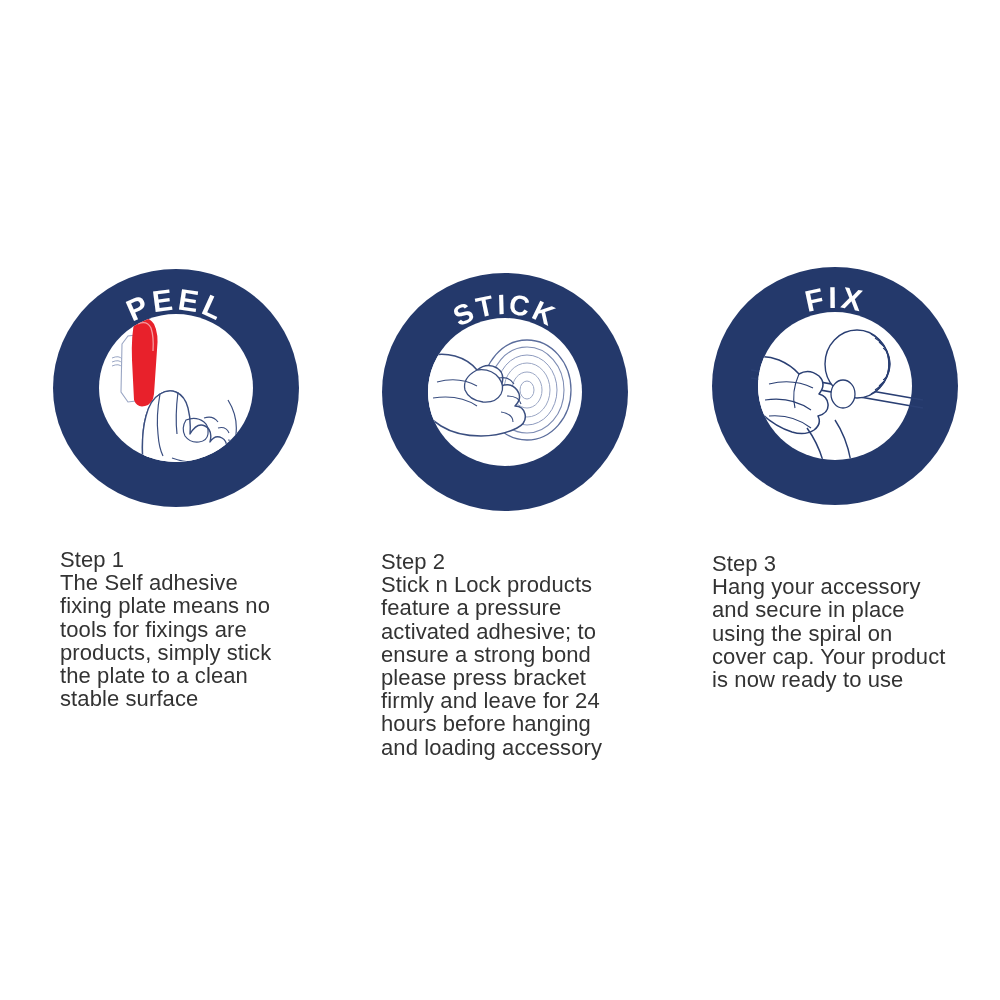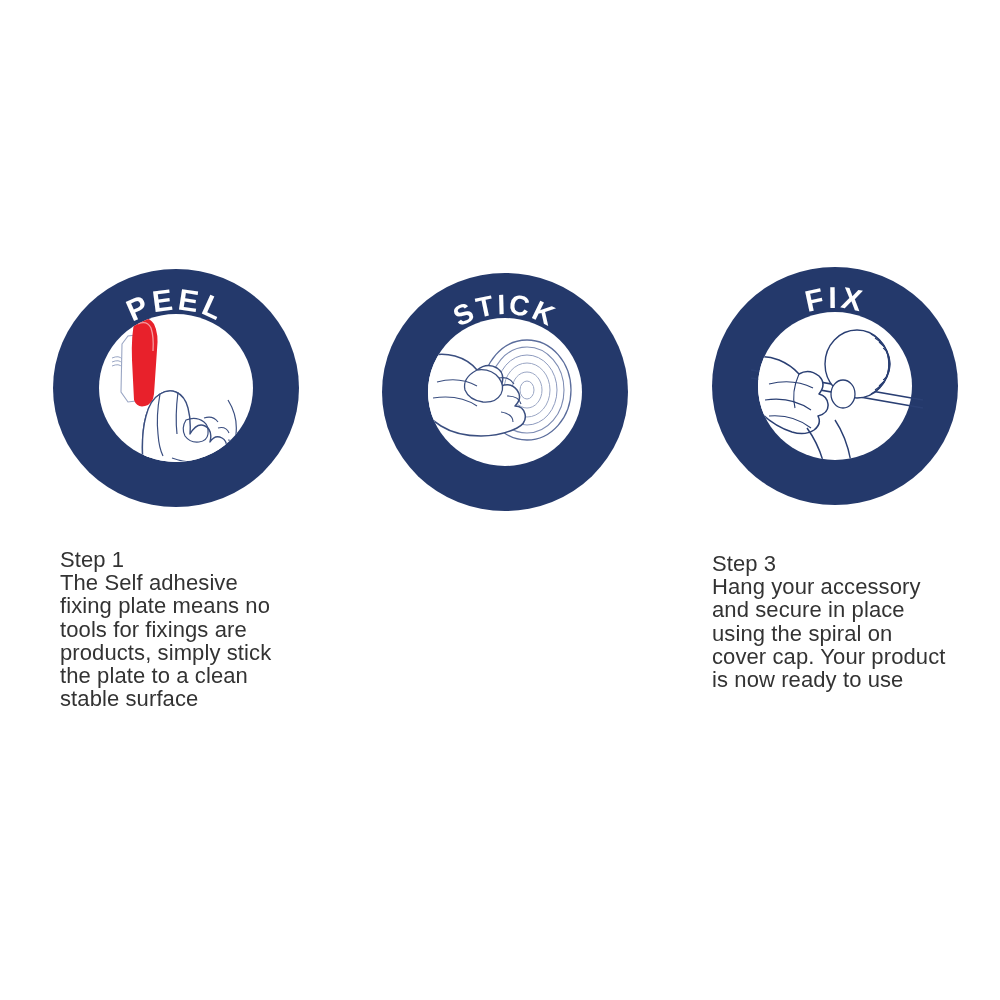--- a/index.html
+++ b/index.html
@@ -208,20 +208,22 @@
   </div>
 
   <div class="steps">
 
     <div class="step step-1">
       <span class="step-title">Step 1</span>
       <span class="step-body">The Self adhesive fixing plate means no tools for fixings are products, simply stick the plate to a clean stable surface</span>
     </div>
 
     <div class="step step-2">
+      <span class="step-title">Step 2</span>
+      <span class="step-body">Stick n Lock products feature a pressure activated adhesive; to ensure a strong bond please press bracket firmly and leave for 24 hours before hanging and loading accessory</span>
     </div>
 
     <div class="step step-3">
       <span class="step-title">Step 3</span>
       <span class="step-body">Hang your accessory and secure in place using the spiral on cover cap. Your product is now ready to use</span>
     </div>
 
   </div>
 
 </div>

